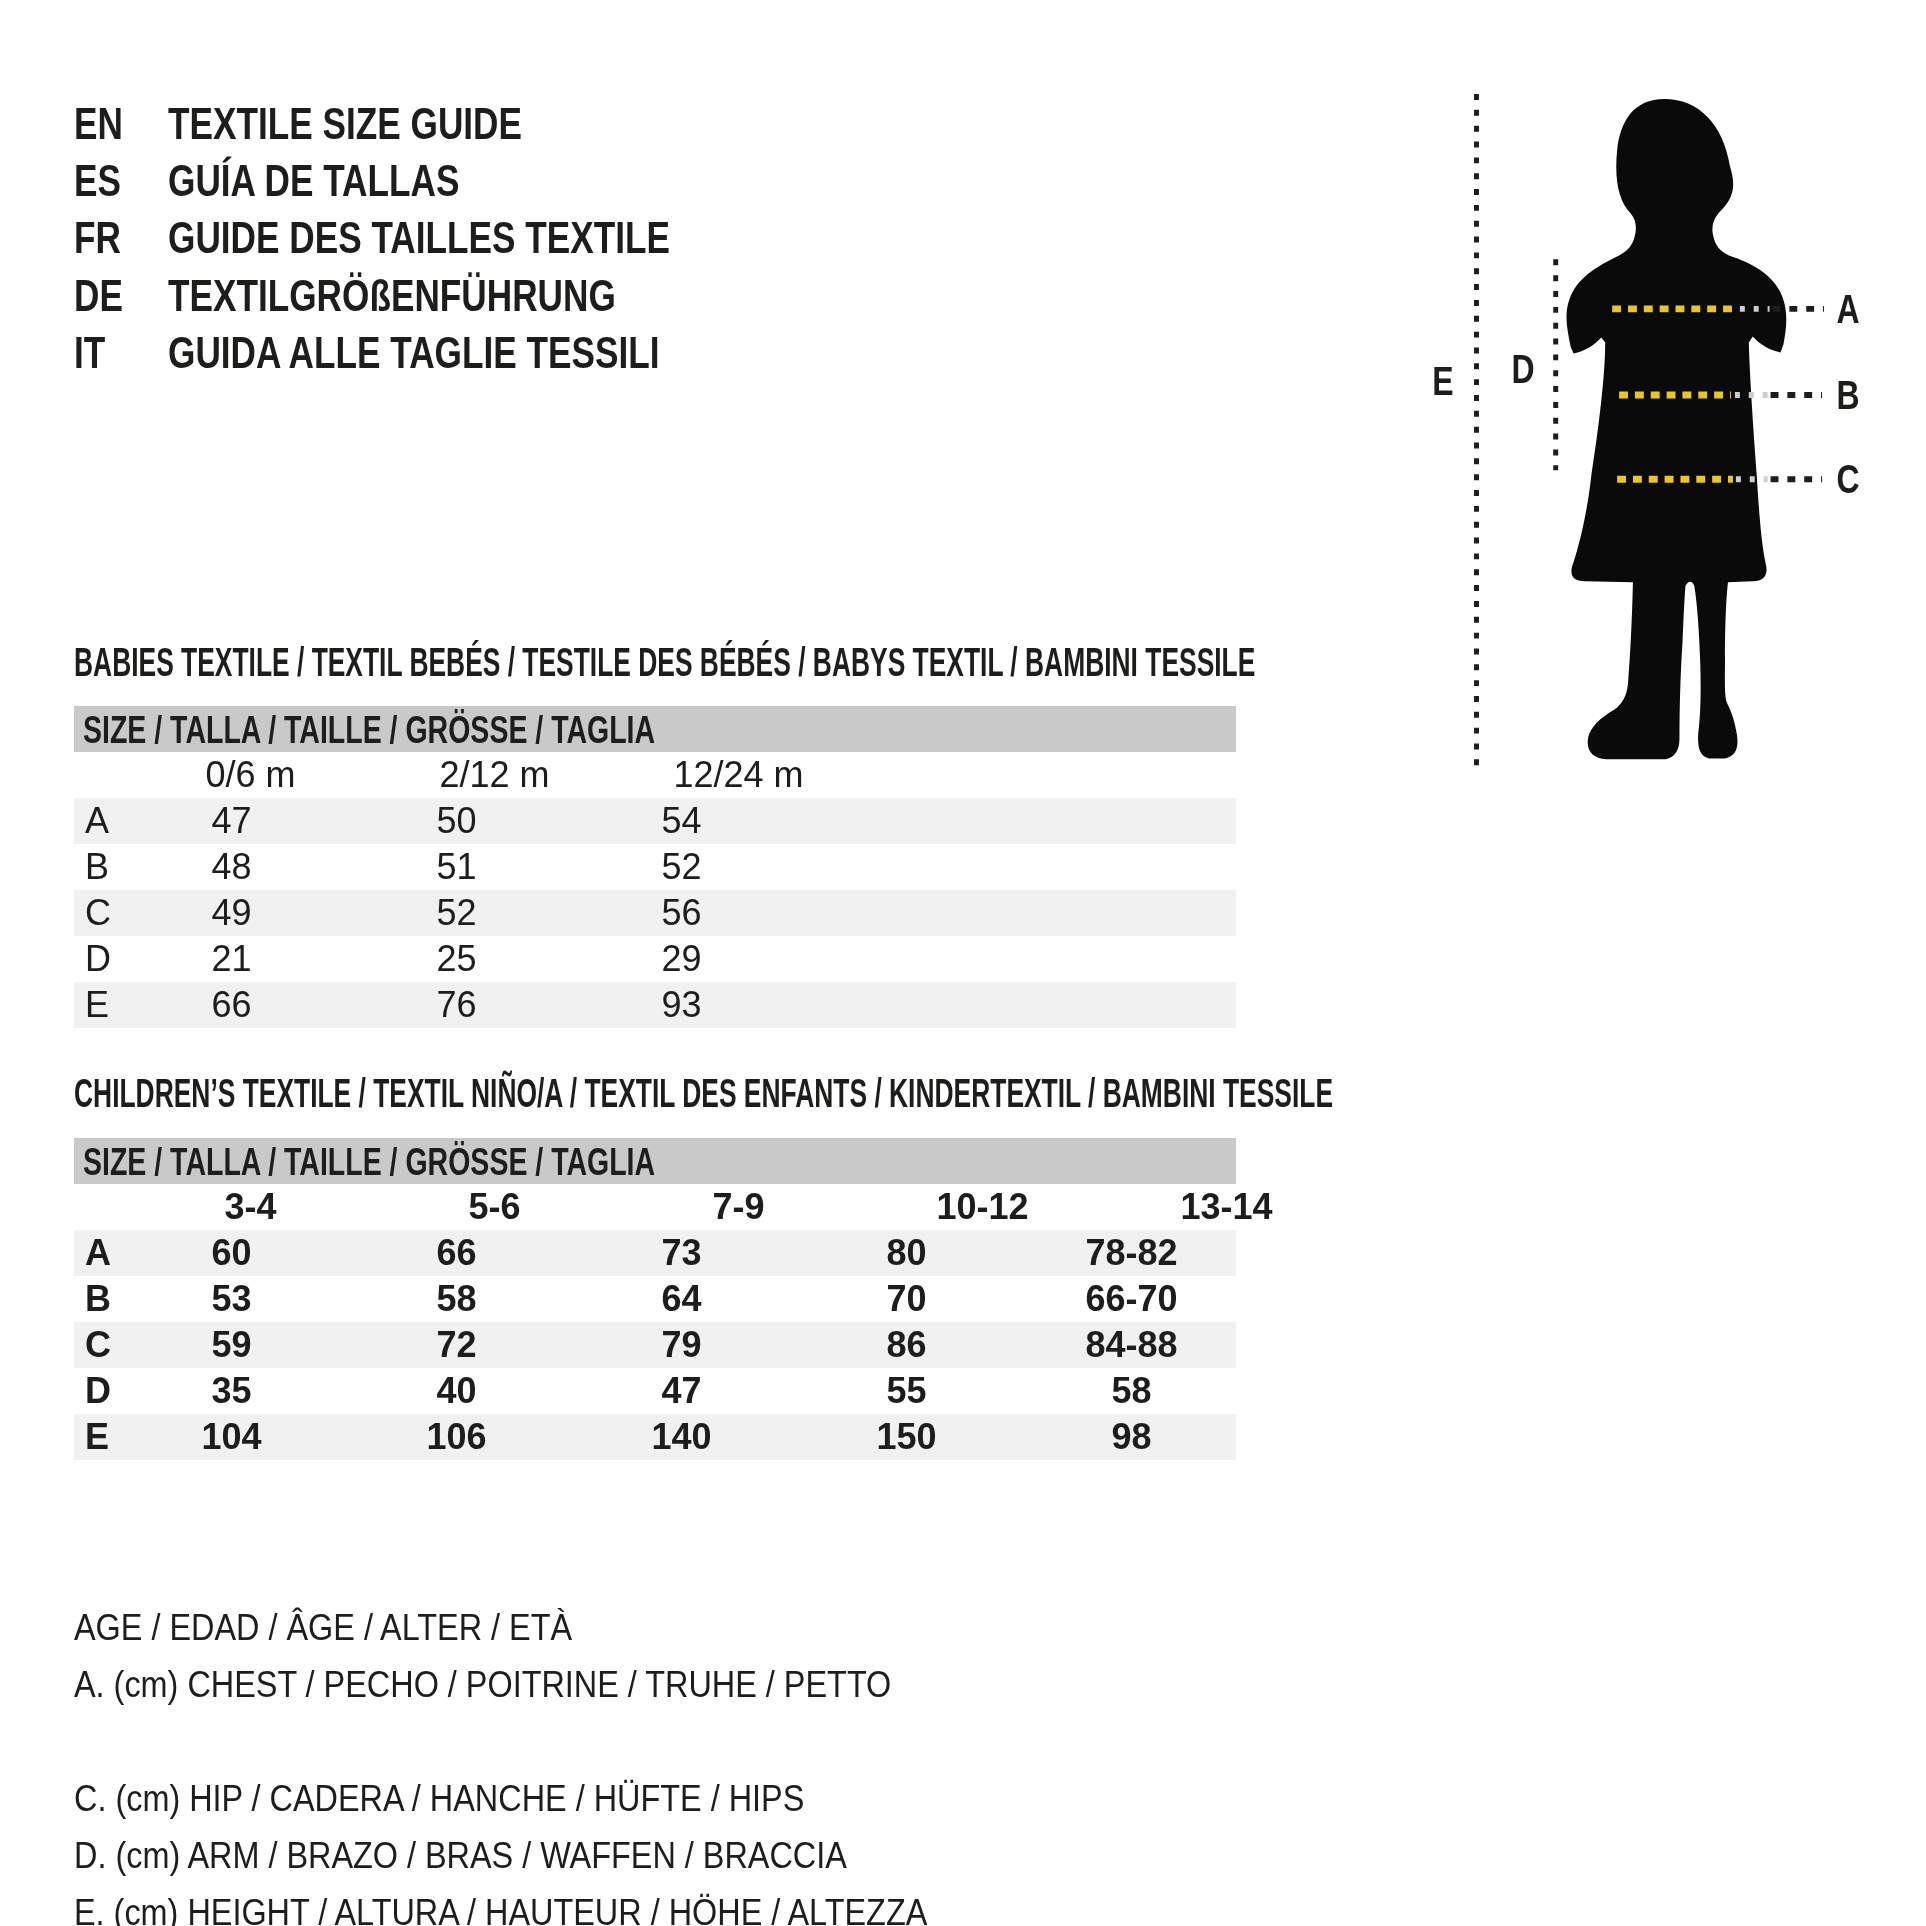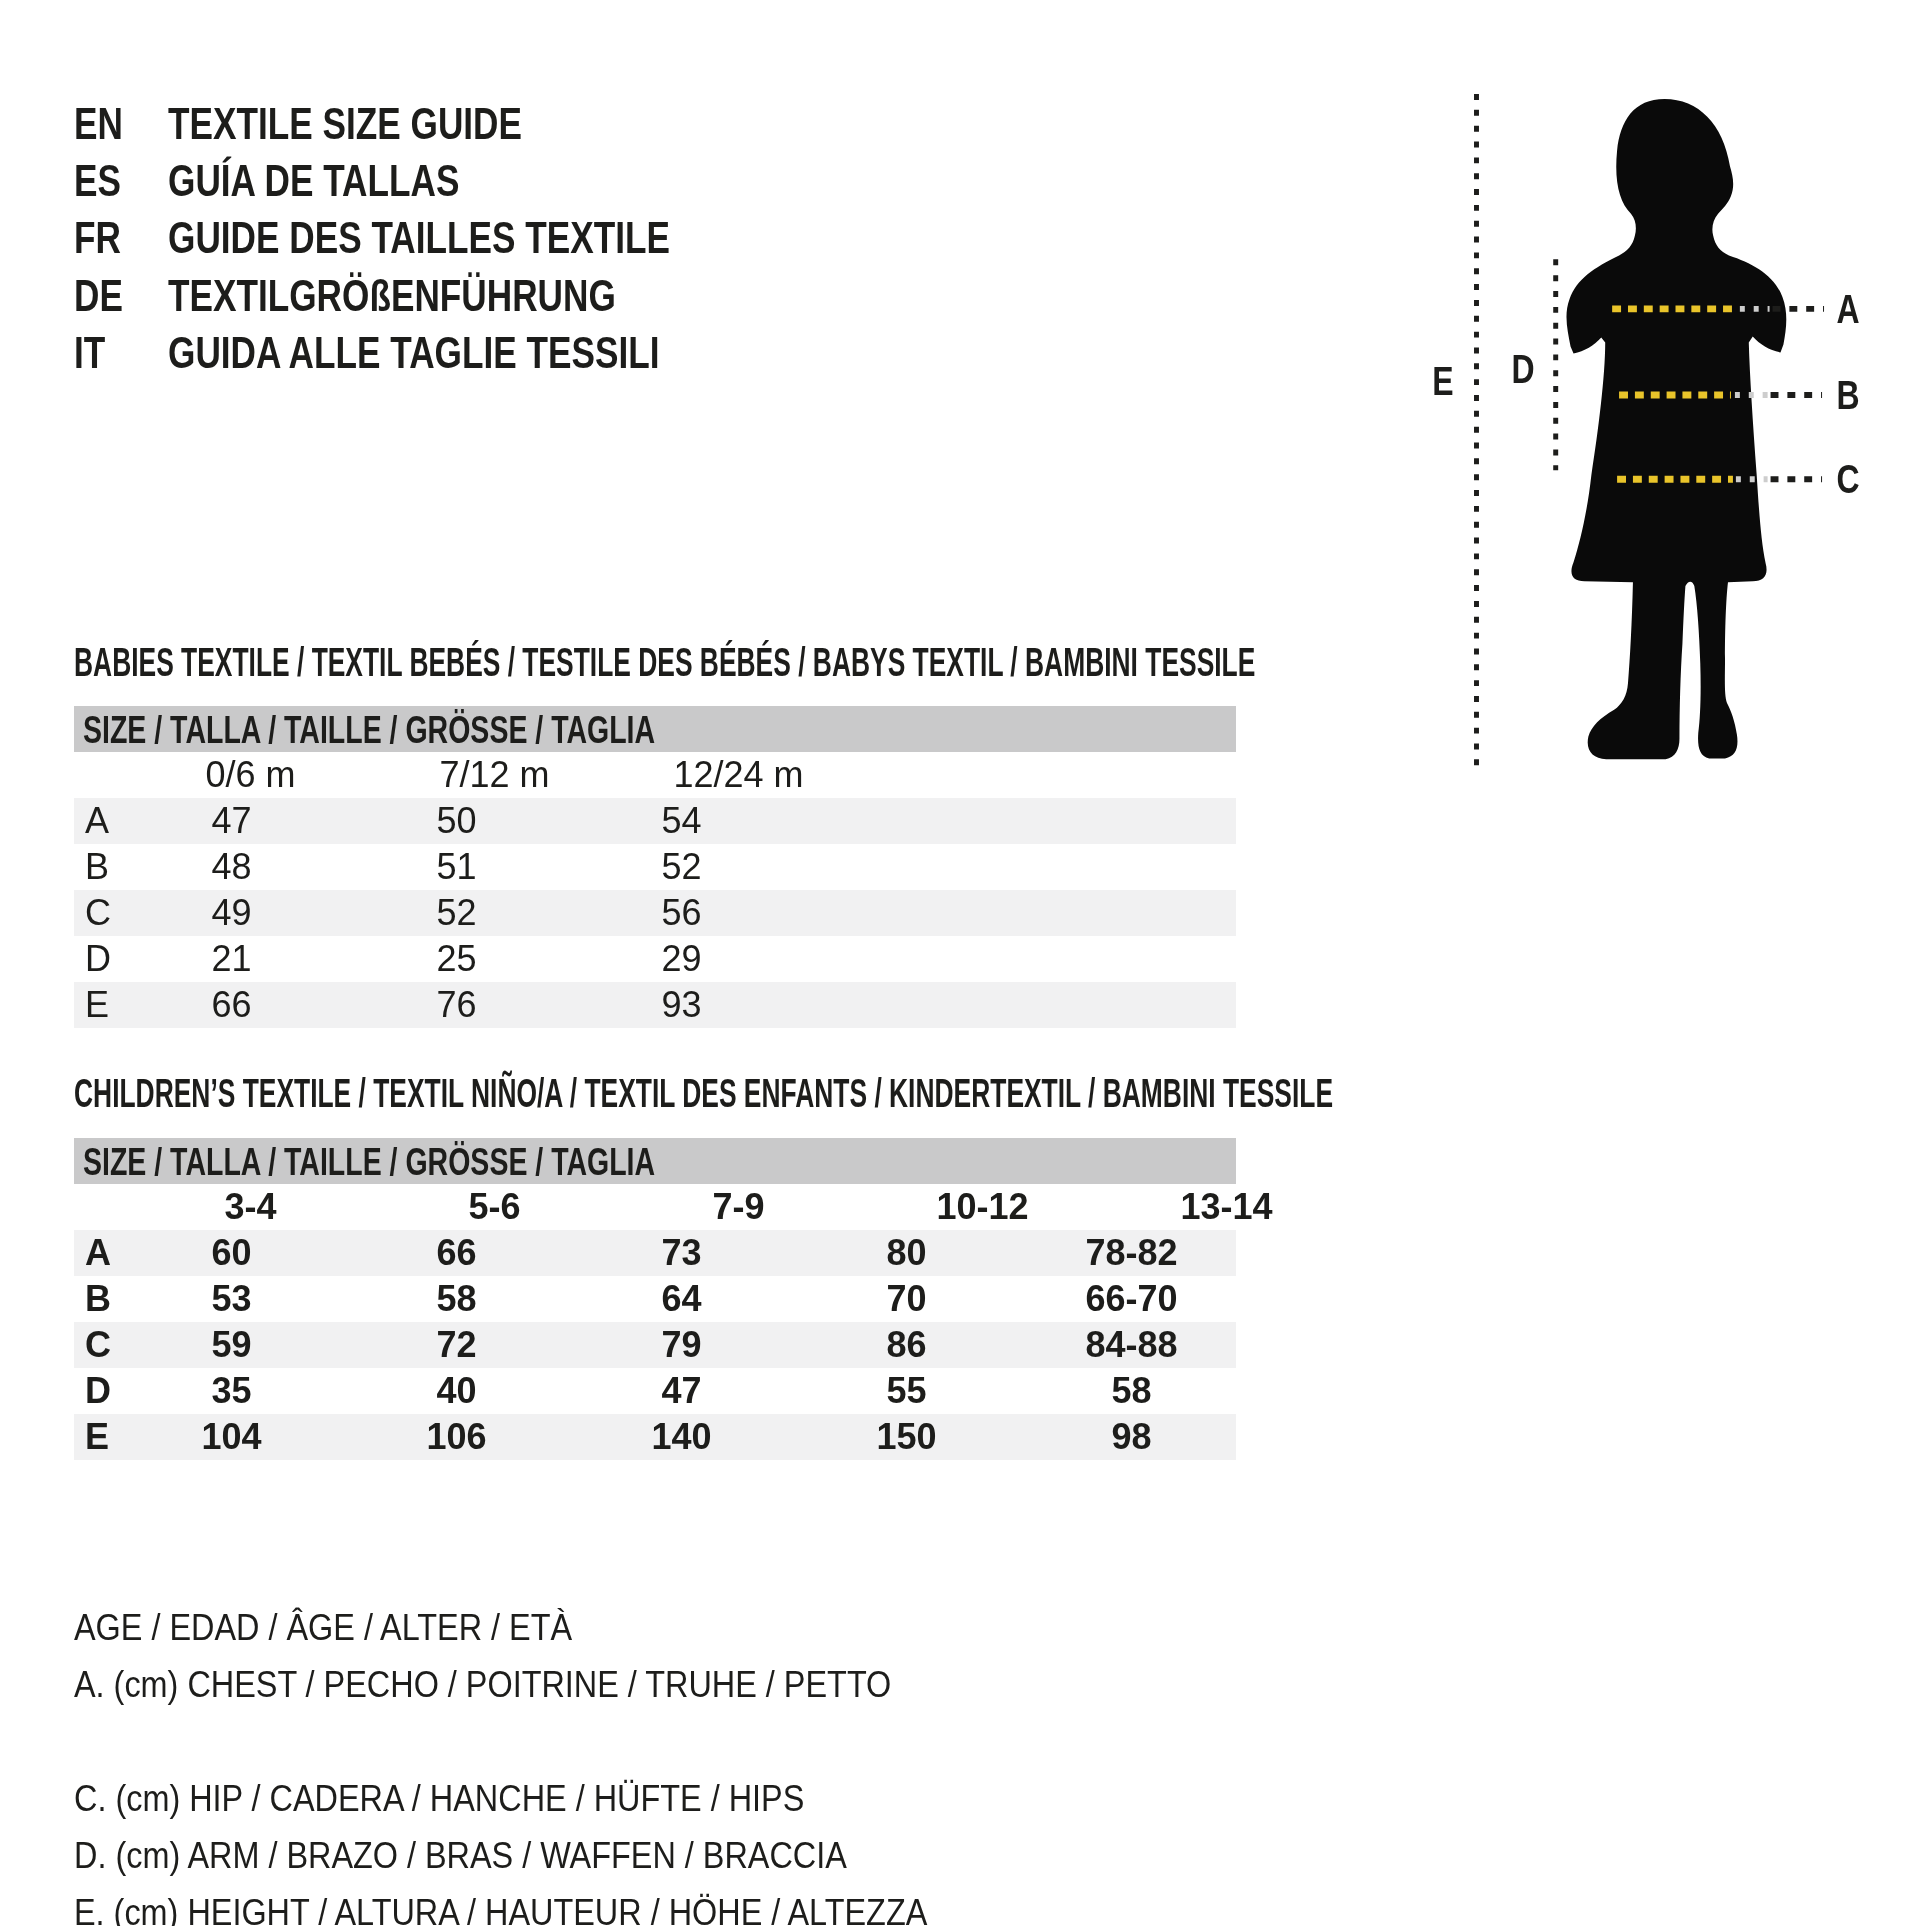--- a/index.html
+++ b/index.html
@@ -154,21 +154,21 @@
   <h2 class="section-title" style="top:639px;margin:0;text-align:right;">
     <span class="cond cx66">BABIES TEXTILE / TEXTIL BEBÉS / TESTILE DES BÉBÉS / BABYS TEXTIL / BAMBINI TESSILE</span>
   </h2>
   <div class="size-table" style="top:706px;">
     <div class="size-bar">
       <span class="size-bar-text cond cx75">SIZE / TALLA / TAILLE / GRÖSSE / TAGLIA</span>
     </div>
     <div class="cols-row cols-babies" id="babies-cols">
         <span class="cell-letter"></span>
         <span class="cell-col">0/6 m</span>
-        <span class="cell-col">7/12 m</span>
+        <span class="cell-col">2/12 m</span>
         <span class="cell-col">12/24 m</span>
       </div>
     <div id="babies-rows">
         <div class="data-row cols-babies row-stripe">
           <span class="cell-letter">A</span>
           <span class="cell-val">47</span>
           <span class="cell-val">50</span>
           <span class="cell-val">54</span>
         </div>
         <div class="data-row cols-babies">

